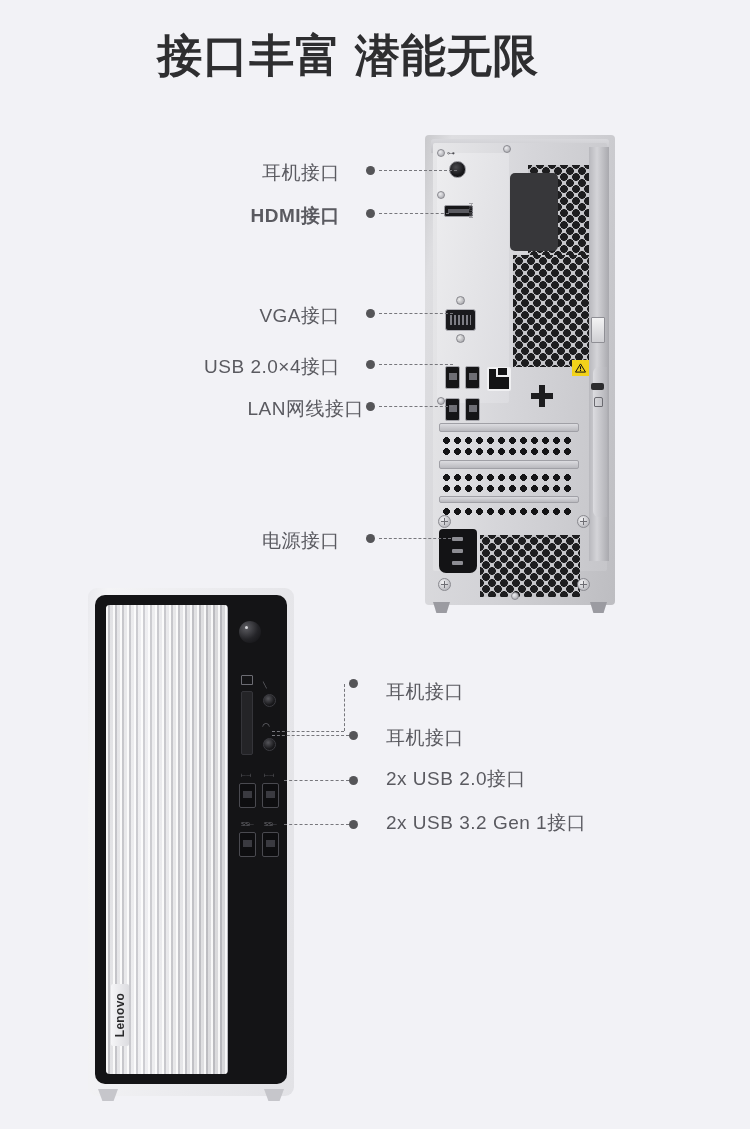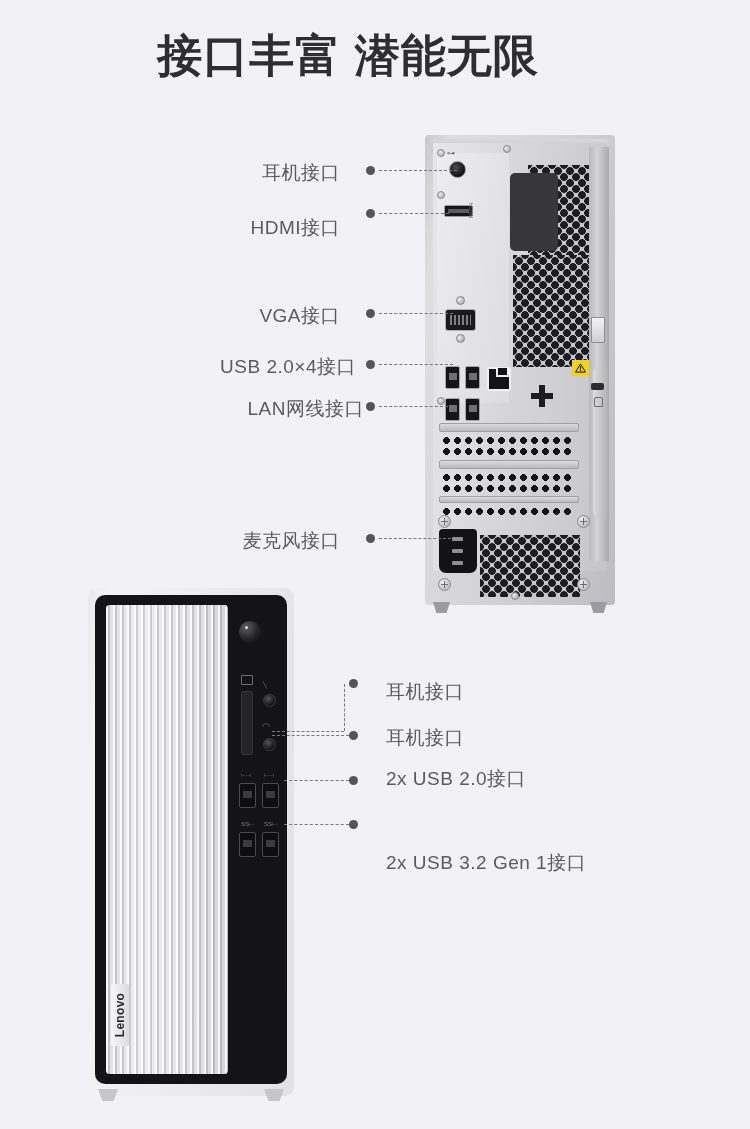--- a/index.html
+++ b/index.html
@@ -373,37 +373,37 @@
     <div class="smallscrew" style="left:86px;top:457px;"></div>
 
     <div class="foot" style="left:8px;bottom:-8px;"></div>
     <div class="foot" style="right:8px;bottom:-8px;"></div>
   </div>
 
   <div class="label right-align" style="left:340px;top:160px;">耳机接口</div>
   <div class="dot" style="left:366px;top:166px;"></div>
   <div class="dash-h" style="left:379px;top:170px;width:78px;"></div>
 
-  <div class="label right-align" style="left:340px;top:215px;">HDMI接口</div>
+  <div class="label right-align" style="left:340px;top:203px;font-weight:bold;">HDMI接口</div>
   <div class="dot" style="left:366px;top:209px;"></div>
   <div class="dash-h" style="left:379px;top:213px;width:70px;"></div>
 
   <div class="label right-align" style="left:340px;top:303px;">VGA接口</div>
   <div class="dot" style="left:366px;top:309px;"></div>
   <div class="dash-h" style="left:379px;top:313px;width:74px;"></div>
 
-  <div class="label right-align" style="left:356px;top:354px;">USB 2.0×4接口</div>
+  <div class="label right-align" style="left:340px;top:354px;">USB 2.0×4接口</div>
   <div class="dot" style="left:366px;top:360px;"></div>
   <div class="dash-h" style="left:379px;top:364px;width:74px;"></div>
 
   <div class="label right-align" style="left:340px;top:396px;margin-left:24px;">LAN网线接口</div>
   <div class="dot" style="left:366px;top:402px;"></div>
   <div class="dash-h" style="left:379px;top:406px;width:74px;"></div>
 
-  <div class="label right-align" style="left:340px;top:528px;">麦克风接口</div>
+  <div class="label right-align" style="left:340px;top:528px;">电源接口</div>
   <div class="dot" style="left:366px;top:534px;"></div>
   <div class="dash-h" style="left:379px;top:538px;width:72px;"></div>
 
   <div class="tower">
     <div class="tower-body"></div>
     <div class="tower-face">
       <div class="front-panel">
         <div class="ribs"></div>
         <div class="lenovo-tag">
           <span>Lenovo</span>
@@ -445,15 +445,15 @@
   <div class="dash-h" style="left:272px;top:735px;width:77px;"></div>
   <div class="dot" style="left:349px;top:731px;"></div>
   <div class="label" style="left:386px;top:725px;">耳机接口</div>
 
   <div class="dash-h" style="left:284px;top:780px;width:65px;"></div>
   <div class="dot" style="left:349px;top:776px;"></div>
   <div class="label" style="left:386px;top:766px;">2x USB 2.0接口</div>
 
   <div class="dash-h" style="left:284px;top:824px;width:65px;"></div>
   <div class="dot" style="left:349px;top:820px;"></div>
-  <div class="label" style="left:386px;top:850px;">2x USB 3.2 Gen 1接口</div>
+  <div class="label" style="left:386px;top:810px;">2x USB 3.2 Gen 1接口</div>
 
 </div>
 
 </body></html>

